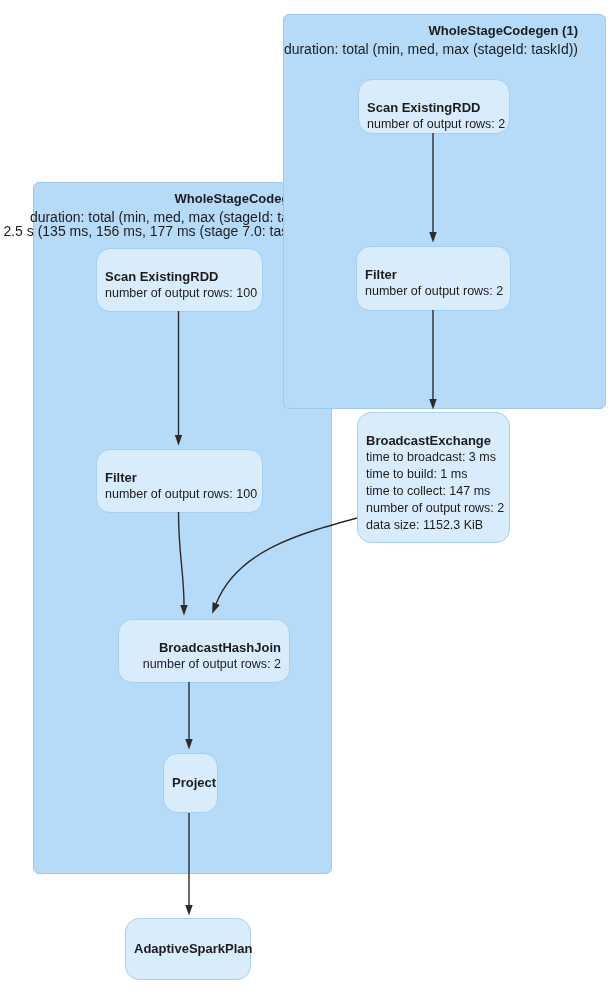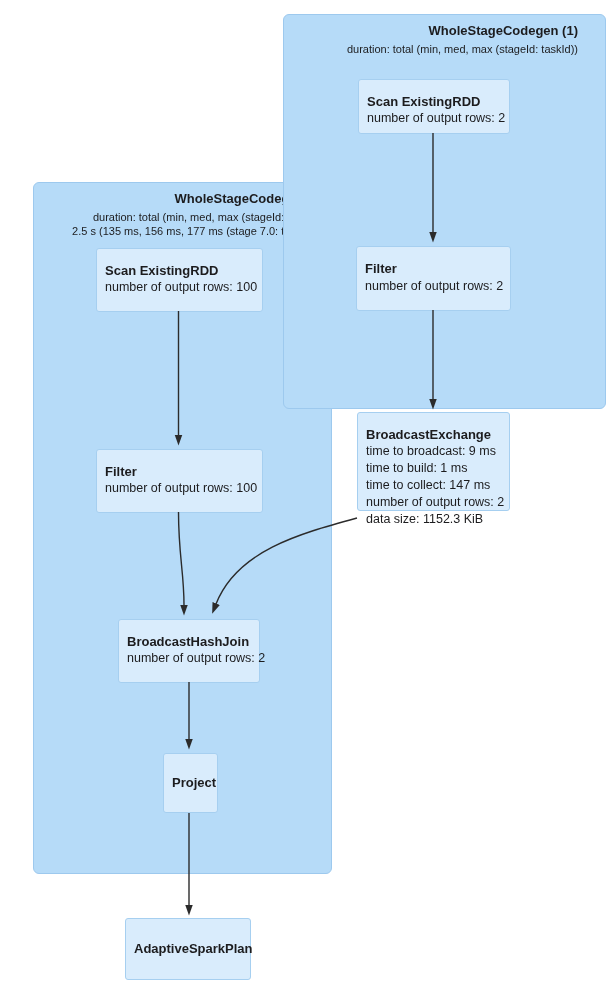--- a/index.html
+++ b/index.html
@@ -36,32 +36,32 @@
   }
   #cluster-codegen-1 > .cluster-label { right: 27px; }
   #cluster-codegen-2 > .cluster-label { right: 7px; }
   .cluster-title {
     font-size: 13px;
     font-weight: 700;
     line-height: 17px;
     margin-bottom: 3px;
   }
   .cluster-duration {
-    font-size: 11px;
+    font-size: 14px;
     line-height: 14px;
   }
 
   
   .node {
     position: absolute;
     background: var(--node-fill, #d9ecfc);
     border: 1px solid var(--node-border, #a6cff0);
-    border-radius: 3px;
+    border-radius: 14px;
     box-sizing: border-box;
-    padding: 14px 8px;
+    padding: 20px 8px;
     display: flex;
     flex-direction: column;
     font-size: 12.5px;
     z-index: 3;
   }
   .node-title {
     font-weight: 700;
     font-size: 13px;
     line-height: 16px;
     white-space: nowrap;
@@ -69,24 +69,24 @@
   .node-metrics { margin-top: auto; padding-bottom: 1px; }
   .metric { line-height: 17px; white-space: nowrap; }
   .node.single { justify-content: center; }
 
   
   #node-scan-1   { left: 74px; top: 64px;  width: 152px; height: 55px; }
   #node-filter-1 { left: 72px; top: 231px; width: 155px; height: 65px; }
   
   #node-scan-2   { left: 62px;  top: 65px;  width: 167px; height: 64px; }
   #node-filter-2 { left: 62px;  top: 266px; width: 167px; height: 64px; }
-  #node-bhj      { left: 84px;  top: 436px; width: 142px; height: 64px; }
+  #node-bhj      { left: 84px;  top: 436px; width: 172px; height: 64px; align-items: flex-end; }
   #node-project  { left: 129px; top: 570px; width: 55px;  height: 60px; }
   
-  #node-bex { left: 357px; top: 412px; width: 153px; height: 99px; }
+  #node-bex { left: 357px; top: 412px; width: 153px; height: 131px; }
   #node-asp { left: 125px; top: 918px; width: 126px; height: 62px; }
 
   
   .edges {
     position: absolute;
     left: 0; top: 0;
     width: 614px; height: 997px;
     z-index: 10;
     pointer-events: none;
   }
@@ -152,21 +152,21 @@
       <div class="node-title">Filter</div>
       <div class="node-metrics">
         <div class="metric">number of output rows: 2</div>
       </div>
     </div>
   </div>
 
   <div class="node" id="node-bex">
     <div class="node-title">BroadcastExchange</div>
     <div class="node-metrics">
-      <div class="metric">time to broadcast: 9 ms</div>
+      <div class="metric">time to broadcast: 3 ms</div>
       <div class="metric">time to build: 1 ms</div>
       <div class="metric">time to collect: 147 ms</div>
       <div class="metric">number of output rows: 2</div>
       <div class="metric">data size: 1152.3 KiB</div>
     </div>
   </div>
 
   <div class="node single" id="node-asp">
     <div class="node-title">AdaptiveSparkPlan</div>
   </div>

